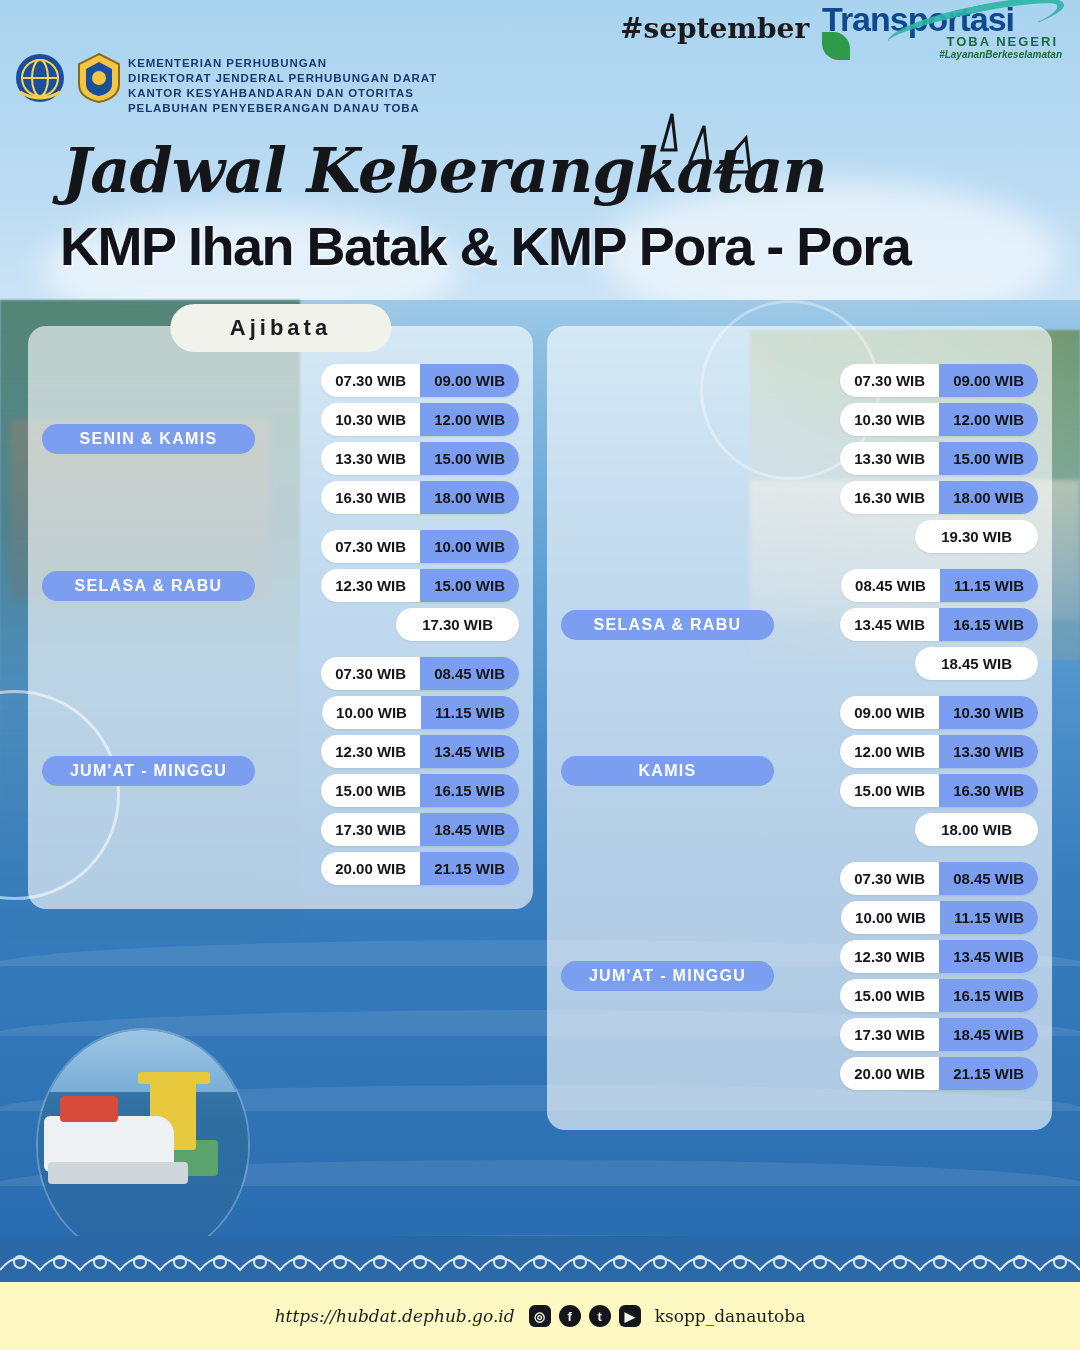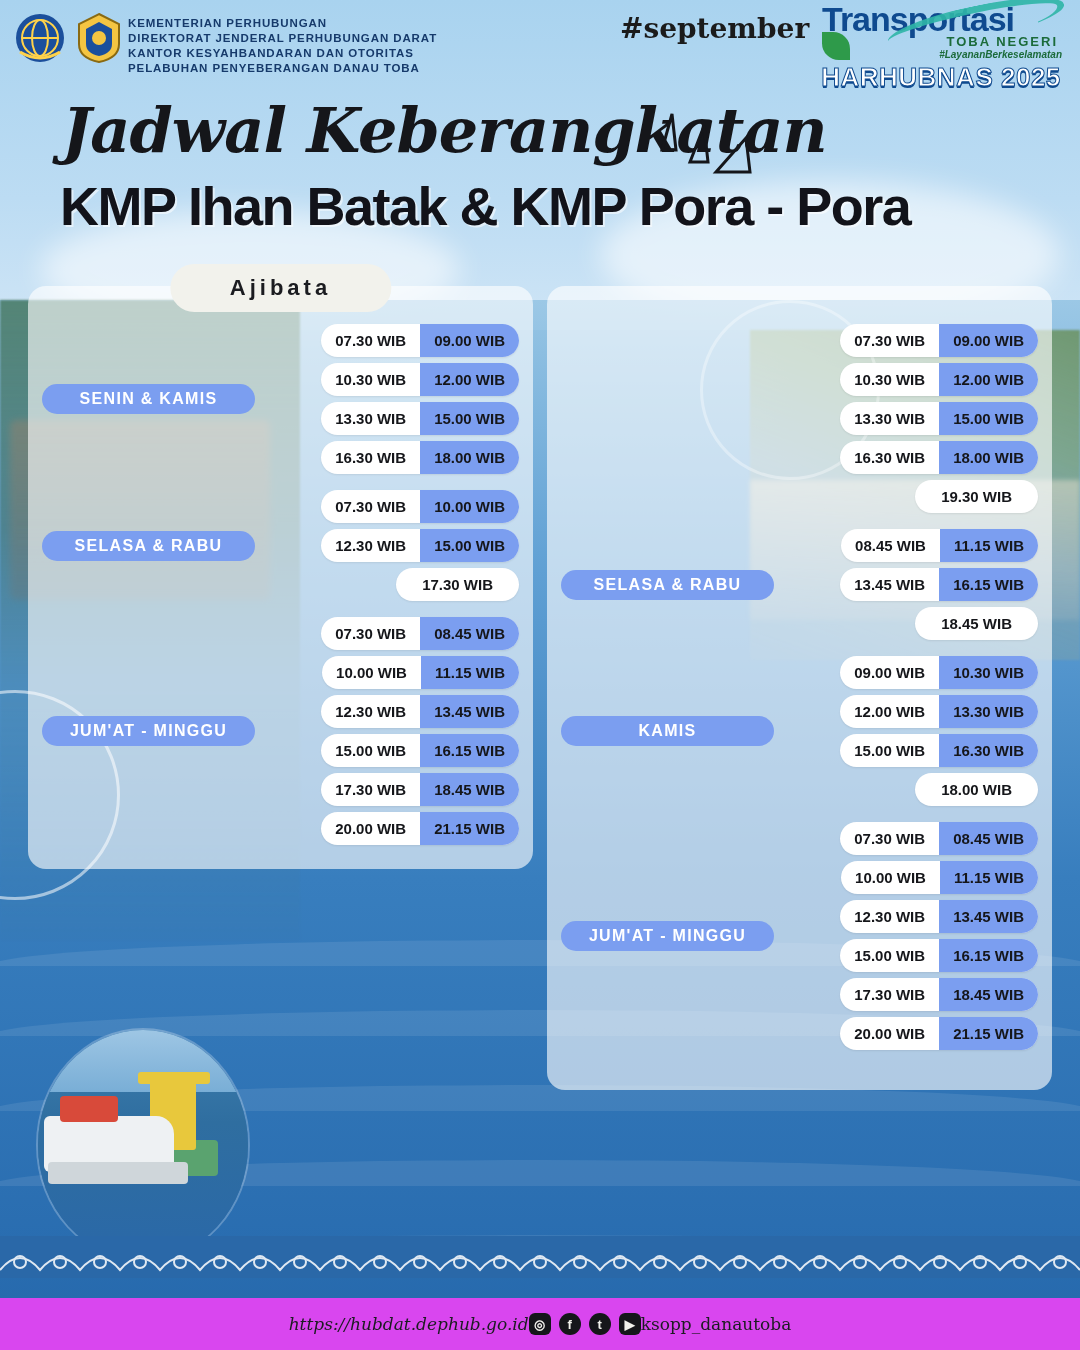--- a/index.html
+++ b/index.html
@@ -85,21 +85,21 @@
     position:absolute; left:0; top:0; width:100%; height:62px;
     background:linear-gradient(180deg,#9ec6e4,#79aed6);
   }
   .ring-deco {
     position:absolute; border:3px solid rgba(255,255,255,0.55); border-radius:50%;
   }
 
   
   .header {
     position: relative; z-index: 5;
-    display: flex; align-items: flex-start; padding: 12px 14px 0 14px;
+    display: flex; align-items: flex-start; padding: 12px 14px 0 14px; margin-top: 40px;
   }
   .logos { display:flex; align-items:flex-start; gap: 10px; }
   .logo-globe { width: 52px; height: 52px; }
   .logo-garuda { width: 46px; height: 52px; }
   .ministry { margin-left: 6px; padding-top: 4px; }
   .ministry div {
     font-size: 11.5px; font-weight: 700; color: #163a6b;
     letter-spacing: 0.9px; line-height: 15px;
   }
   .hashtag {
@@ -210,23 +210,23 @@
   .time-row .arr { background: #7b9ef0; color: #15161a; }
   .time-single {
     background: #ffffff; border-radius: 18px;
     font-size: 15px; font-weight: 800; color: #15161a;
     padding: 8px 26px; white-space: nowrap;
     box-shadow: 0 1px 2px rgba(0,0,0,0.08);
   }
 
   
   .footer {
-    position: absolute; left: 0; bottom: 0; width: 1080px; height: 52px;
-    background: #d946ef; z-index: 6;
-    display: flex; align-items: center; justify-content: center; 
+    position: absolute; left: 0; bottom: 0; width: 1080px; height: 68px;
+    background: #fef9c3; z-index: 6;
+    display: flex; align-items: center; justify-content: center; gap: 14px;
   }
   .footer .url {
     font-family: "DejaVu Serif", serif; font-style: italic;
     font-size: 17px; color: #1b1c20;
   }
   .footer .handle { font-size: 17px; color: #1b1c20; font-family: "DejaVu Serif", serif; }
   .soc { display: flex; gap: 8px; align-items: center; }
   .soc span {
     width: 22px; height: 22px; border-radius: 50%;
     background: #15161a; color: #f2f2ec;
@@ -292,21 +292,20 @@
 <div class="hashtag">
   <span>#september</span>
 </div>
 
 <div class="bakti">
   <div class="swoosh"></div>
   <div class="leaf"></div>
   <div class="b2">Transportasi</div>
   <div class="b3">TOBA NEGERI</div>
   <div class="b4">#LayananBerkeselamatan</div>
-  <div class="b5">HARHUBNAS 2025</div>
 </div>
 
 <div class="script-title">Jadwal Keberangkatan</div>
 <svg class="sails" width="110" height="70" viewBox="0 0 110 70">
   <path d="M12 40 L22 4 L26 40 Z" fill="none" stroke="#15161a" stroke-width="3"></path>
   <path d="M40 52 L54 16 L58 52 Z" fill="none" stroke="#15161a" stroke-width="3"></path>
   <path d="M66 62 L96 28 L100 62 Z" fill="none" stroke="#15161a" stroke-width="3"></path>
 </svg>
 <div class="main-title">KMP Ihan Batak &amp; KMP Pora - Pora</div>
 

